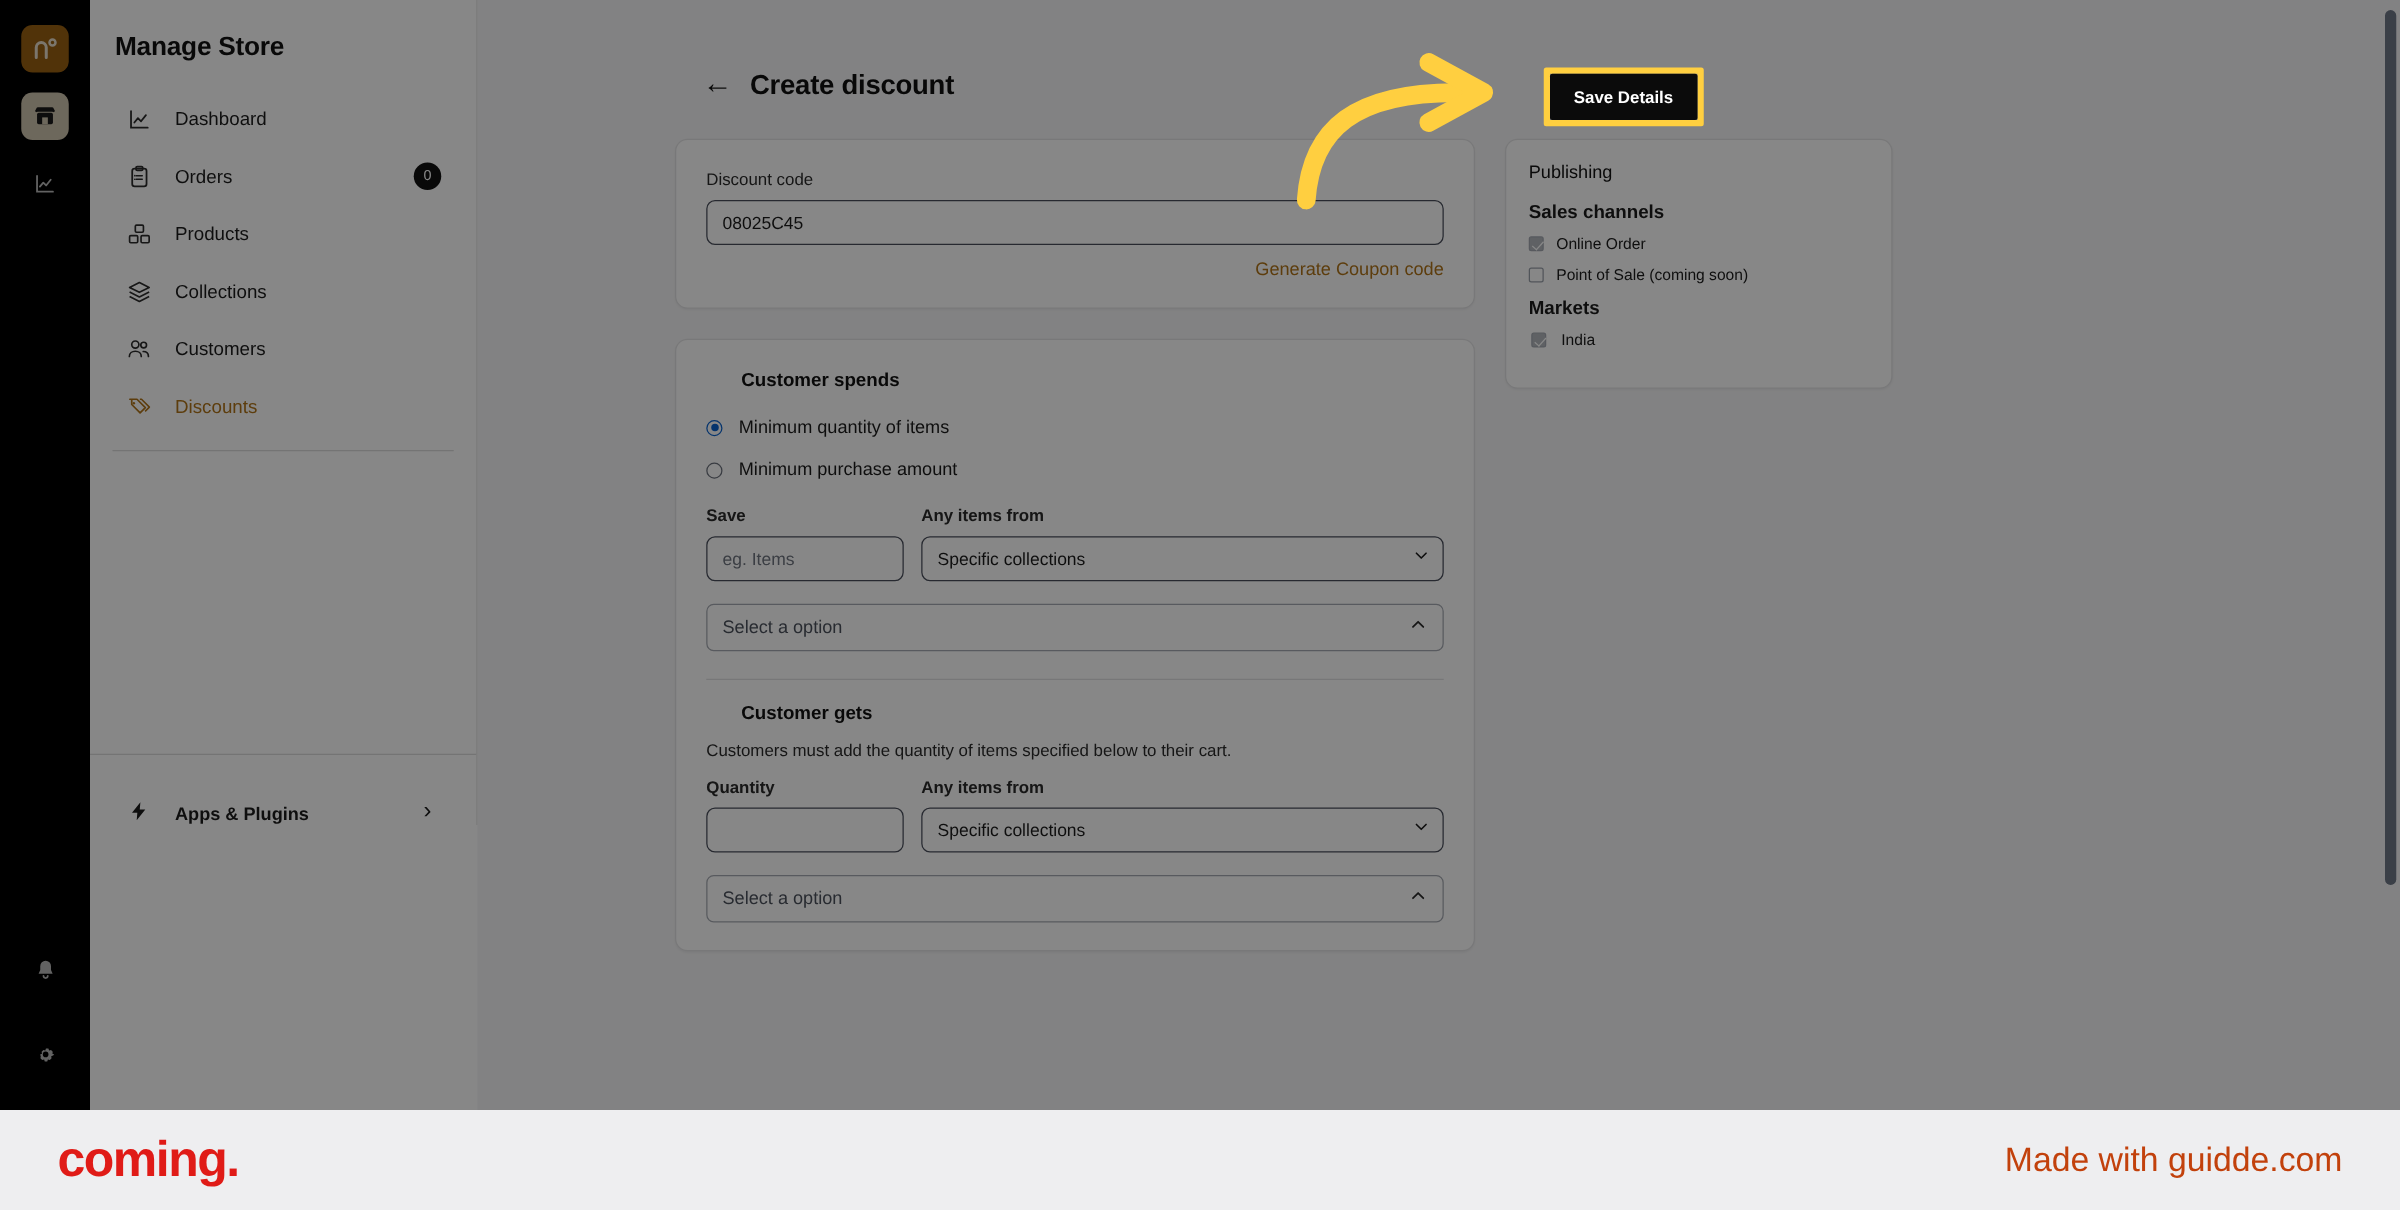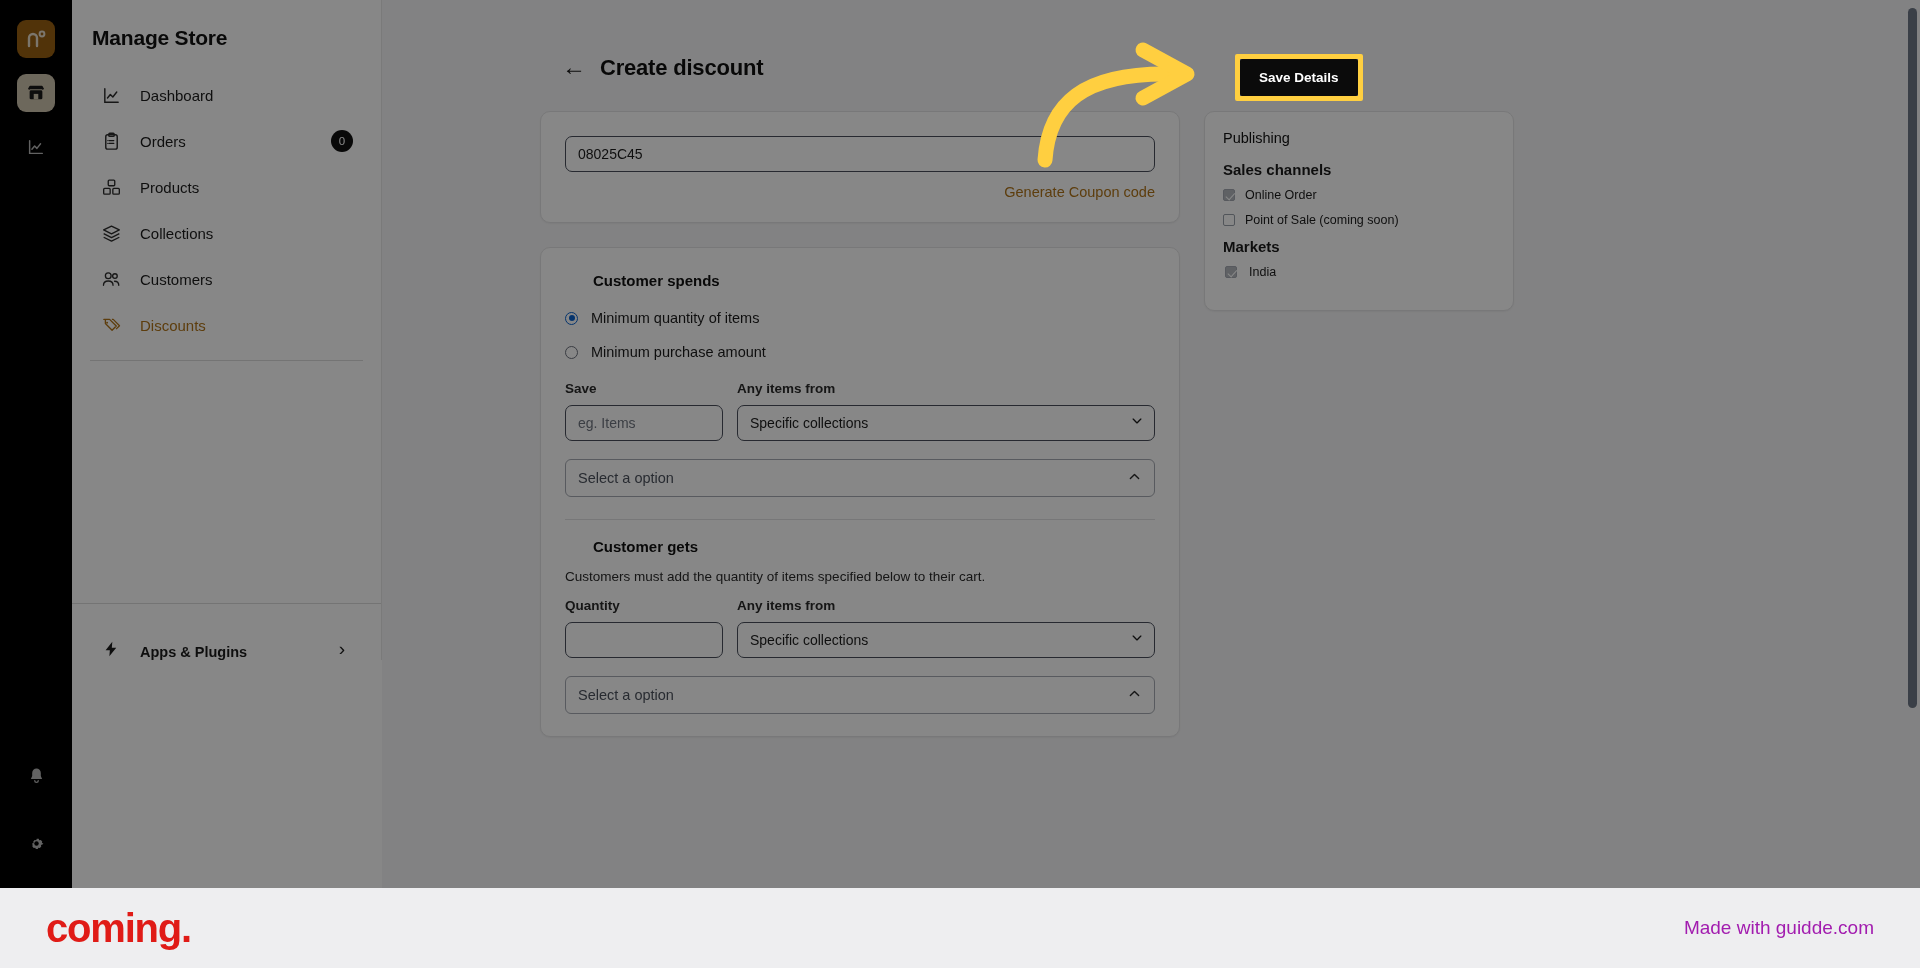--- a/index.html
+++ b/index.html
@@ -288,21 +288,21 @@
     position: absolute; left: 0; top: 888px;
     width: 1920px; height: 80px;
     background: #eeeef0;
     display: flex; align-items: center; justify-content: space-between;
     padding: 0 46px;
   }
   .guidde-logo {
     font-size: 40px; font-weight: 700; color: #e01b17;
     letter-spacing: -1.2px;
   }
-  .made-with { font-size: 19px; color: #a21caf; }
+  .made-with { font-size: 27px; color: #c2410c; }
 </style>
 </head>
 <body>
 
 <div class="app">
 
   <div class="rail">
     <div class="rail-tile brand">
       <svg width="22" height="22" viewBox="0 0 22 22" fill="none">
         <path d="M4 18V10a4 4 0 0 1 8 0v8" stroke="#e9dfcd" stroke-width="2.4" stroke-linecap="round"></path>
@@ -433,20 +433,21 @@
     <div class="page-head">
       <span class="back-arrow">←</span>
       <span class="page-title">Create discount</span>
     </div>
 
     <div class="columns">
 
       <div class="col-main">
 
         <div class="card">
+          <div class="field-label">Discount code</div>
           <input class="input" type="text" value="08025C45" style="">
           <span class="link-right">Generate Coupon code</span>
         </div>
 
         <div class="card">
 
           <div class="section-title">Customer spends</div>
 
           <div class="radio-row">
             <span class="radio checked"></span>

